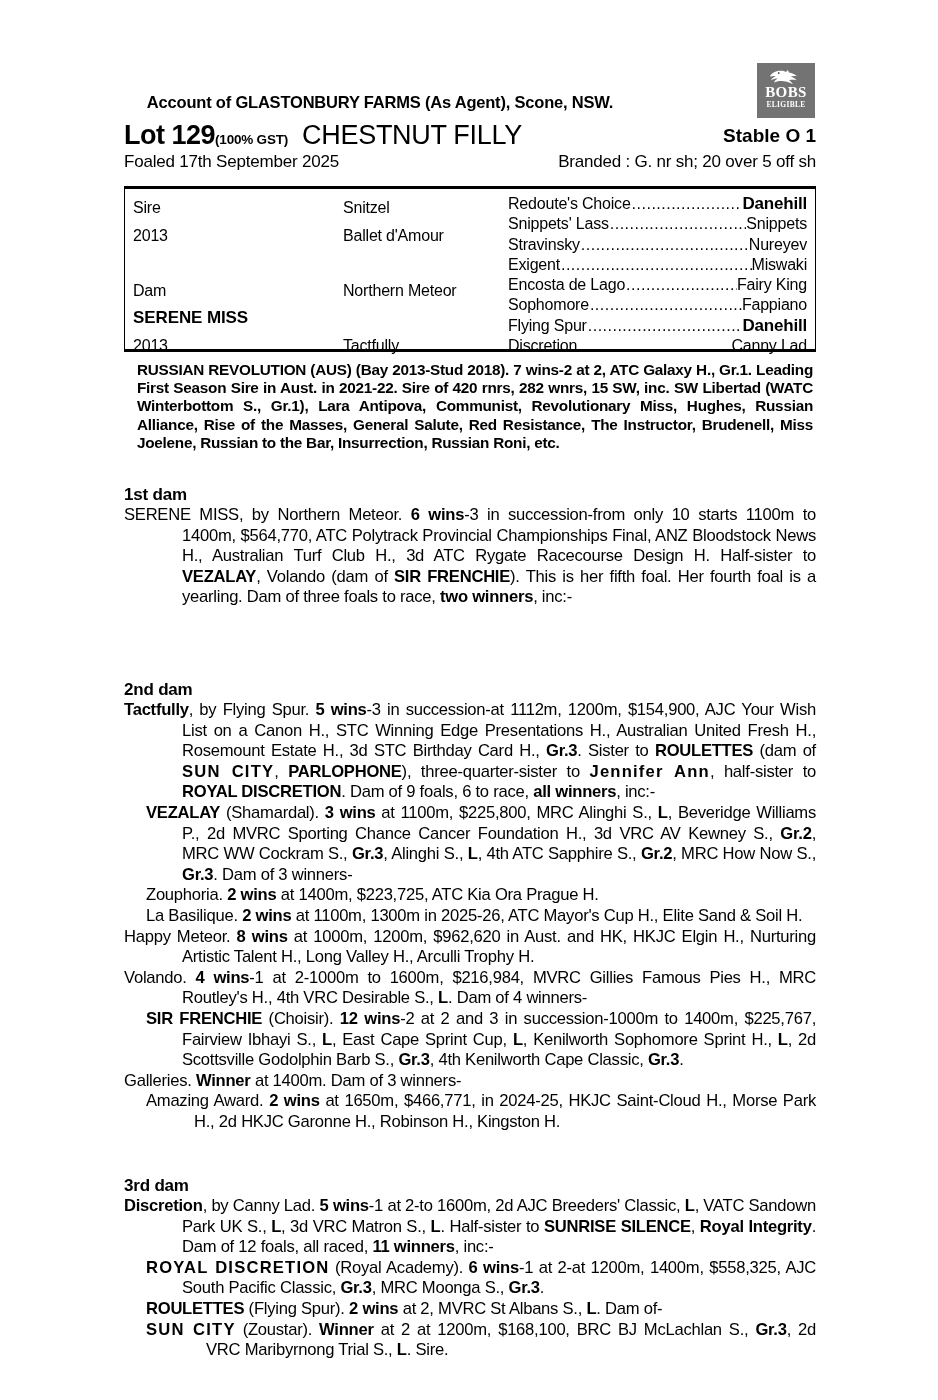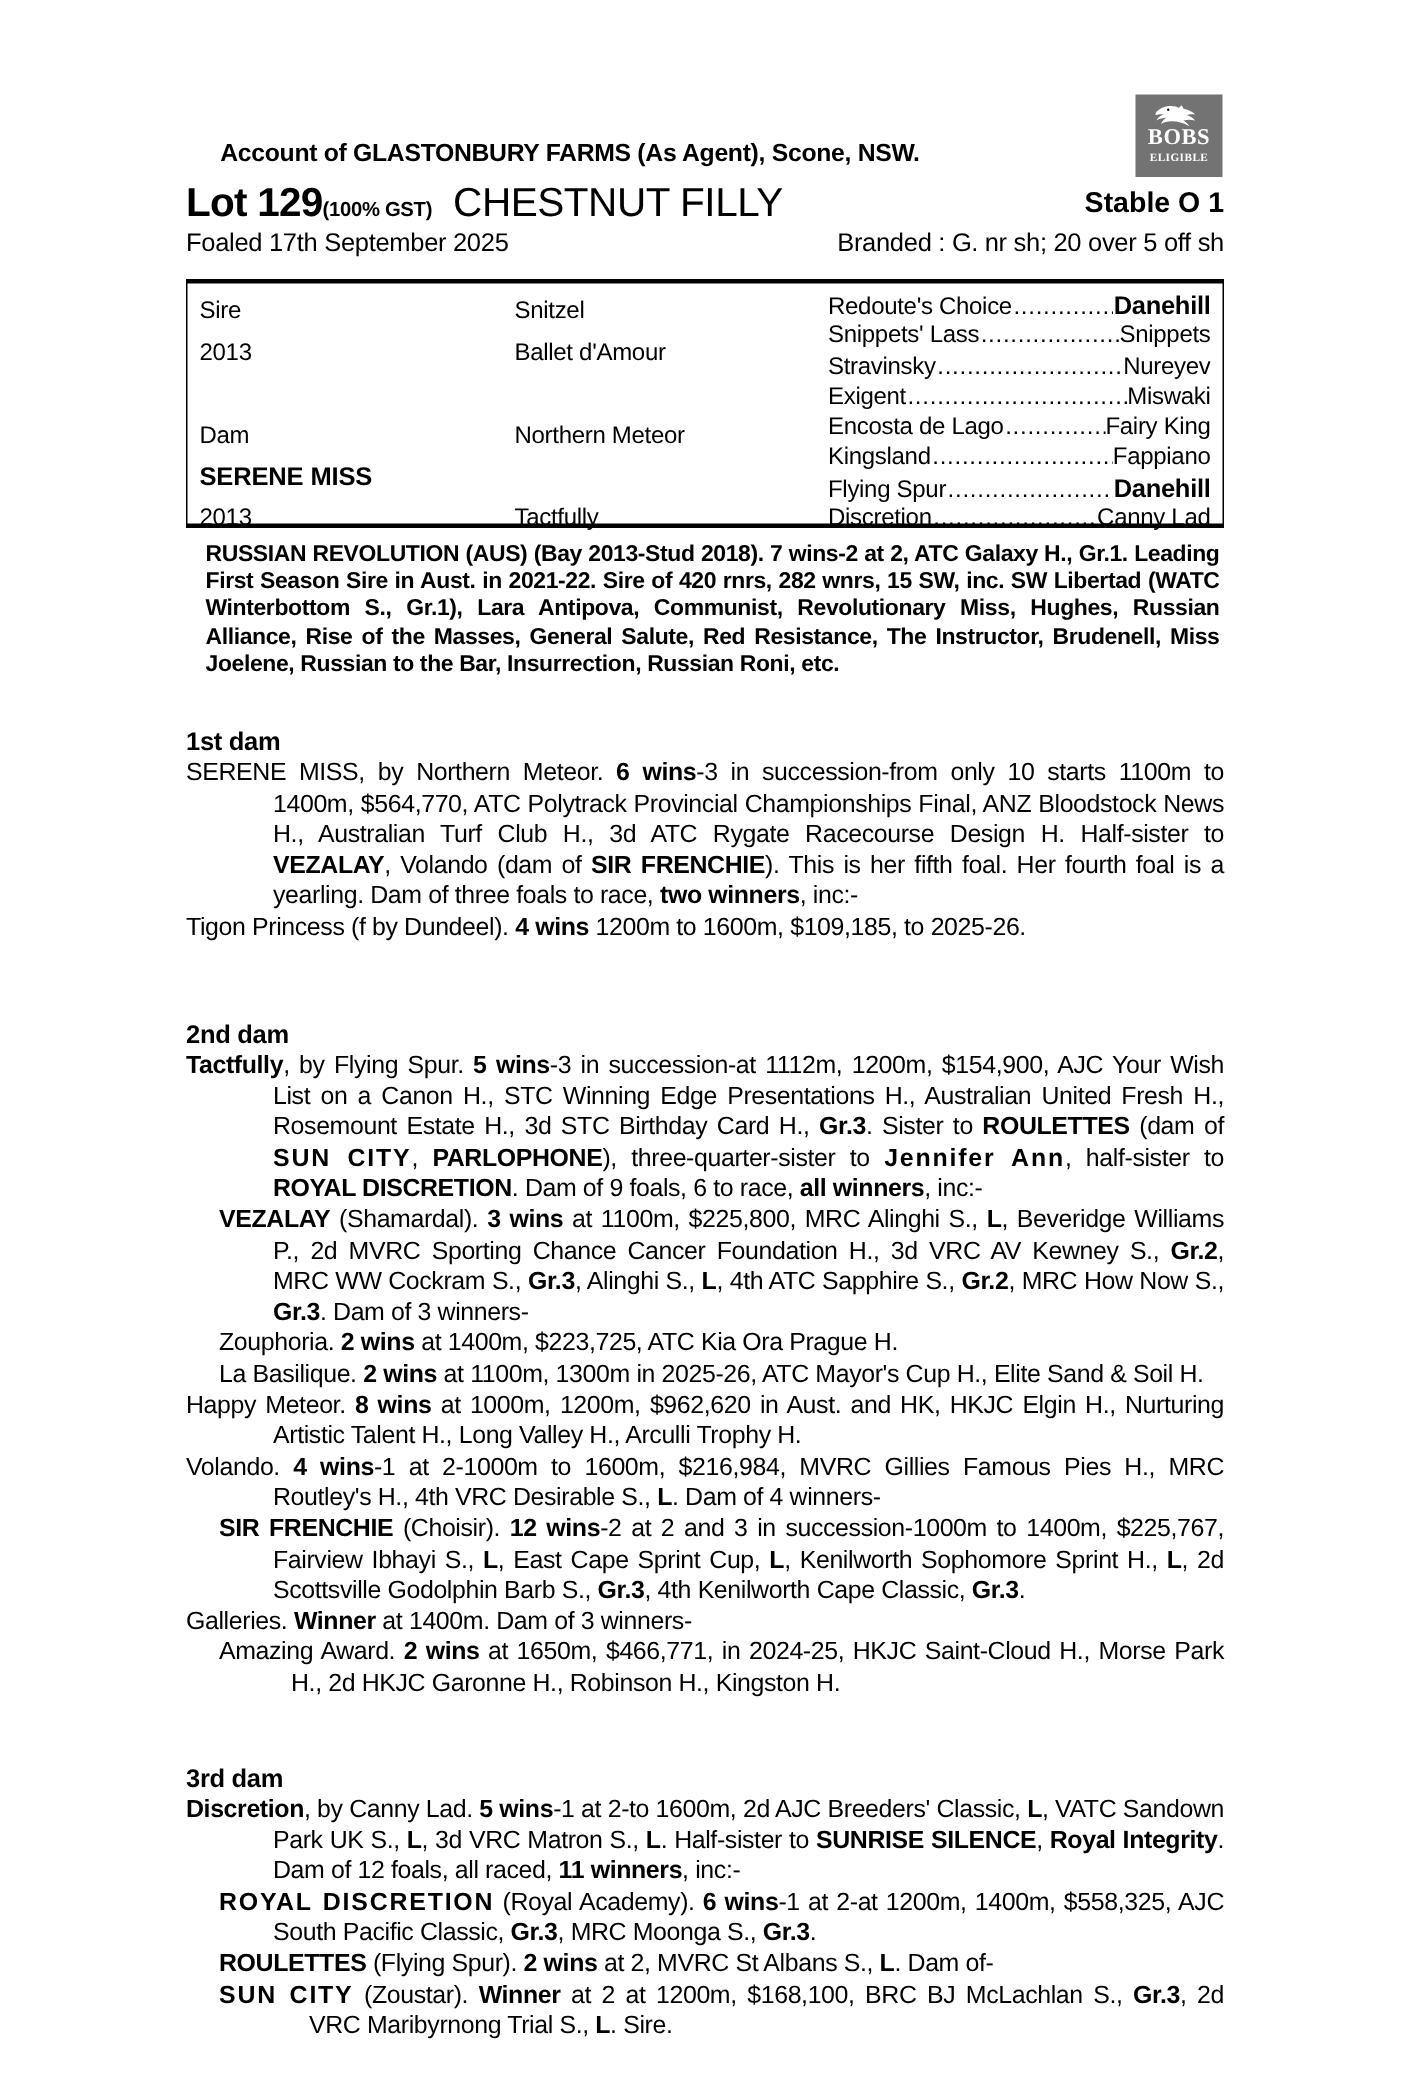--- a/index.html
+++ b/index.html
@@ -58,21 +58,21 @@
   .ped-left{position:absolute;left:8px;top:5px;width:370px;}
   .ped-right{position:absolute;left:383px;top:5px;right:8px;}
   .pl-row{height:27.5px;line-height:27.5px;position:relative;font-size:16px;letter-spacing:-0.2px;}
   .pl-a{position:absolute;left:0;top:0;}
   .pl-b{position:absolute;left:210px;top:0;}
   .pl-name{font-weight:700;font-size:17px;letter-spacing:-0.1px;}
   .pr-row{
     height:20.3px;line-height:20.3px;display:flex;align-items:baseline;
     font-size:16px;letter-spacing:-0.2px;white-space:nowrap;overflow:hidden;
   }
-  .pr-a{flex:0 0 auto;margin-left:44px;}
+  .pr-a{flex:0 0 auto;}
   .pr-dots{
     flex:1 1 auto;overflow:hidden;white-space:nowrap;
     font-size:16px;letter-spacing:.5px;color:#000;padding:0 1px;
   }
   .pr-b{flex:0 0 auto;text-align:right;}
   .pr-b.bold{font-weight:700;font-size:17px;}
 
   
   .siredesc{
     position:absolute;left:137px;top:361px;width:676px;
@@ -167,21 +167,21 @@
             <span class="pr-a">Exigent</span>
             <span class="pr-dots">.....................................................................</span>
             <span class="pr-b">Miswaki</span>
           </div>
         <div class="pr-row">
             <span class="pr-a">Encosta de Lago</span>
             <span class="pr-dots">.....................................................................</span>
             <span class="pr-b">Fairy King</span>
           </div>
         <div class="pr-row">
-            <span class="pr-a">Kingsland</span>
+            <span class="pr-a">Sophomore</span>
             <span class="pr-dots">.....................................................................</span>
             <span class="pr-b">Fappiano</span>
           </div>
         <div class="pr-row">
             <span class="pr-a">Flying Spur</span>
             <span class="pr-dots">.....................................................................</span>
             <span class="pr-b bold">Danehill</span>
           </div>
         <div class="pr-row">
             <span class="pr-a">Discretion</span>
@@ -190,21 +190,20 @@
           </div>
       </div>
     </div>
   </div>
 
   <div class="siredesc">RUSSIAN REVOLUTION (AUS) (Bay 2013-Stud 2018). 7 wins-2 at 2, ATC Galaxy H., Gr.1. Leading First Season Sire in Aust. in 2021-22. Sire of 420 rnrs, 282 wnrs, 15 SW, inc. SW Libertad (WATC Winterbottom S., Gr.1), Lara Antipova, Communist, Revolutionary Miss, Hughes, Russian Alliance, Rise of the Masses, General Salute, Red Resistance, The Instructor, Brudenell, Miss Joelene, Russian to the Bar, Insurrection, Russian Roni, etc.</div>
 
   <div class="sec" style="top:485px;">
     <div class="damhead">1st dam</div>
     <p class="p hang"><span>SERENE MISS, by Northern Meteor. </span><b>6 wins</b><span>-3 in succession-from only 10 starts 1100m to 1400m, $564,770, ATC Polytrack Provincial Championships Final, ANZ Bloodstock News H., Australian Turf Club H., 3d ATC Rygate Racecourse Design H. Half-sister to </span><b>VEZALAY</b><span>, Volando (dam of </span><b>SIR FRENCHIE</b><span>). This is her fifth foal. Her fourth foal is a yearling. Dam of three foals to race, </span><b>two winners</b><span>, inc:-</span></p>
-    <p class="p hang nojust"><span>Tigon Princess (f by Dundeel). </span><b>4 wins</b><span> 1200m to 1600m, $109,185, to 2025-26.</span></p>
   </div>
 
   <div class="sec" style="top:680px;">
     <div class="damhead">2nd dam</div>
     <p class="p hang"><b>Tactfully</b><span>, by Flying Spur. </span><b>5 wins</b><span>-3 in succession-at 1112m, 1200m, $154,900, AJC Your Wish List on a Canon H., STC Winning Edge Presentations H., Australian United Fresh H., Rosemount Estate H., 3d STC Birthday Card H., </span><b>Gr.3</b><span>. Sister to </span><b>ROULETTES</b><span> (dam of </span><b class="sp">SUN CITY</b><span>, </span><b>PARLOPHONE</b><span>), three-quarter-sister to </span><b class="sp">Jennifer Ann</b><span>, half-sister to </span><b>ROYAL DISCRETION</b><span>. Dam of 9 foals, 6 to race, </span><b>all winners</b><span>, inc:-</span></p>
 
     <p class="p hang-a"><b>VEZALAY</b><span> (Shamardal). </span><b>3 wins</b><span> at 1100m, $225,800, MRC Alinghi S., </span><b>L</b><span>, Beveridge Williams P., 2d MVRC Sporting Chance Cancer Foundation H., 3d VRC AV Kewney S., </span><b>Gr.2</b><span>, MRC WW Cockram S., </span><b>Gr.3</b><span>, Alinghi S., </span><b>L</b><span>, 4th ATC Sapphire S., </span><b>Gr.2</b><span>, MRC How Now S., </span><b>Gr.3</b><span>. Dam of 3 winners-</span></p>
 
     <p class="p hang-b nojust"><span>Zouphoria. </span><b>2 wins</b><span> at 1400m, $223,725, ATC Kia Ora Prague H.</span></p>
     <p class="p hang-b"><span>La Basilique. </span><b>2 wins</b><span> at 1100m, 1300m in 2025-26, ATC Mayor's Cup H., Elite Sand &amp; Soil H.</span></p>

